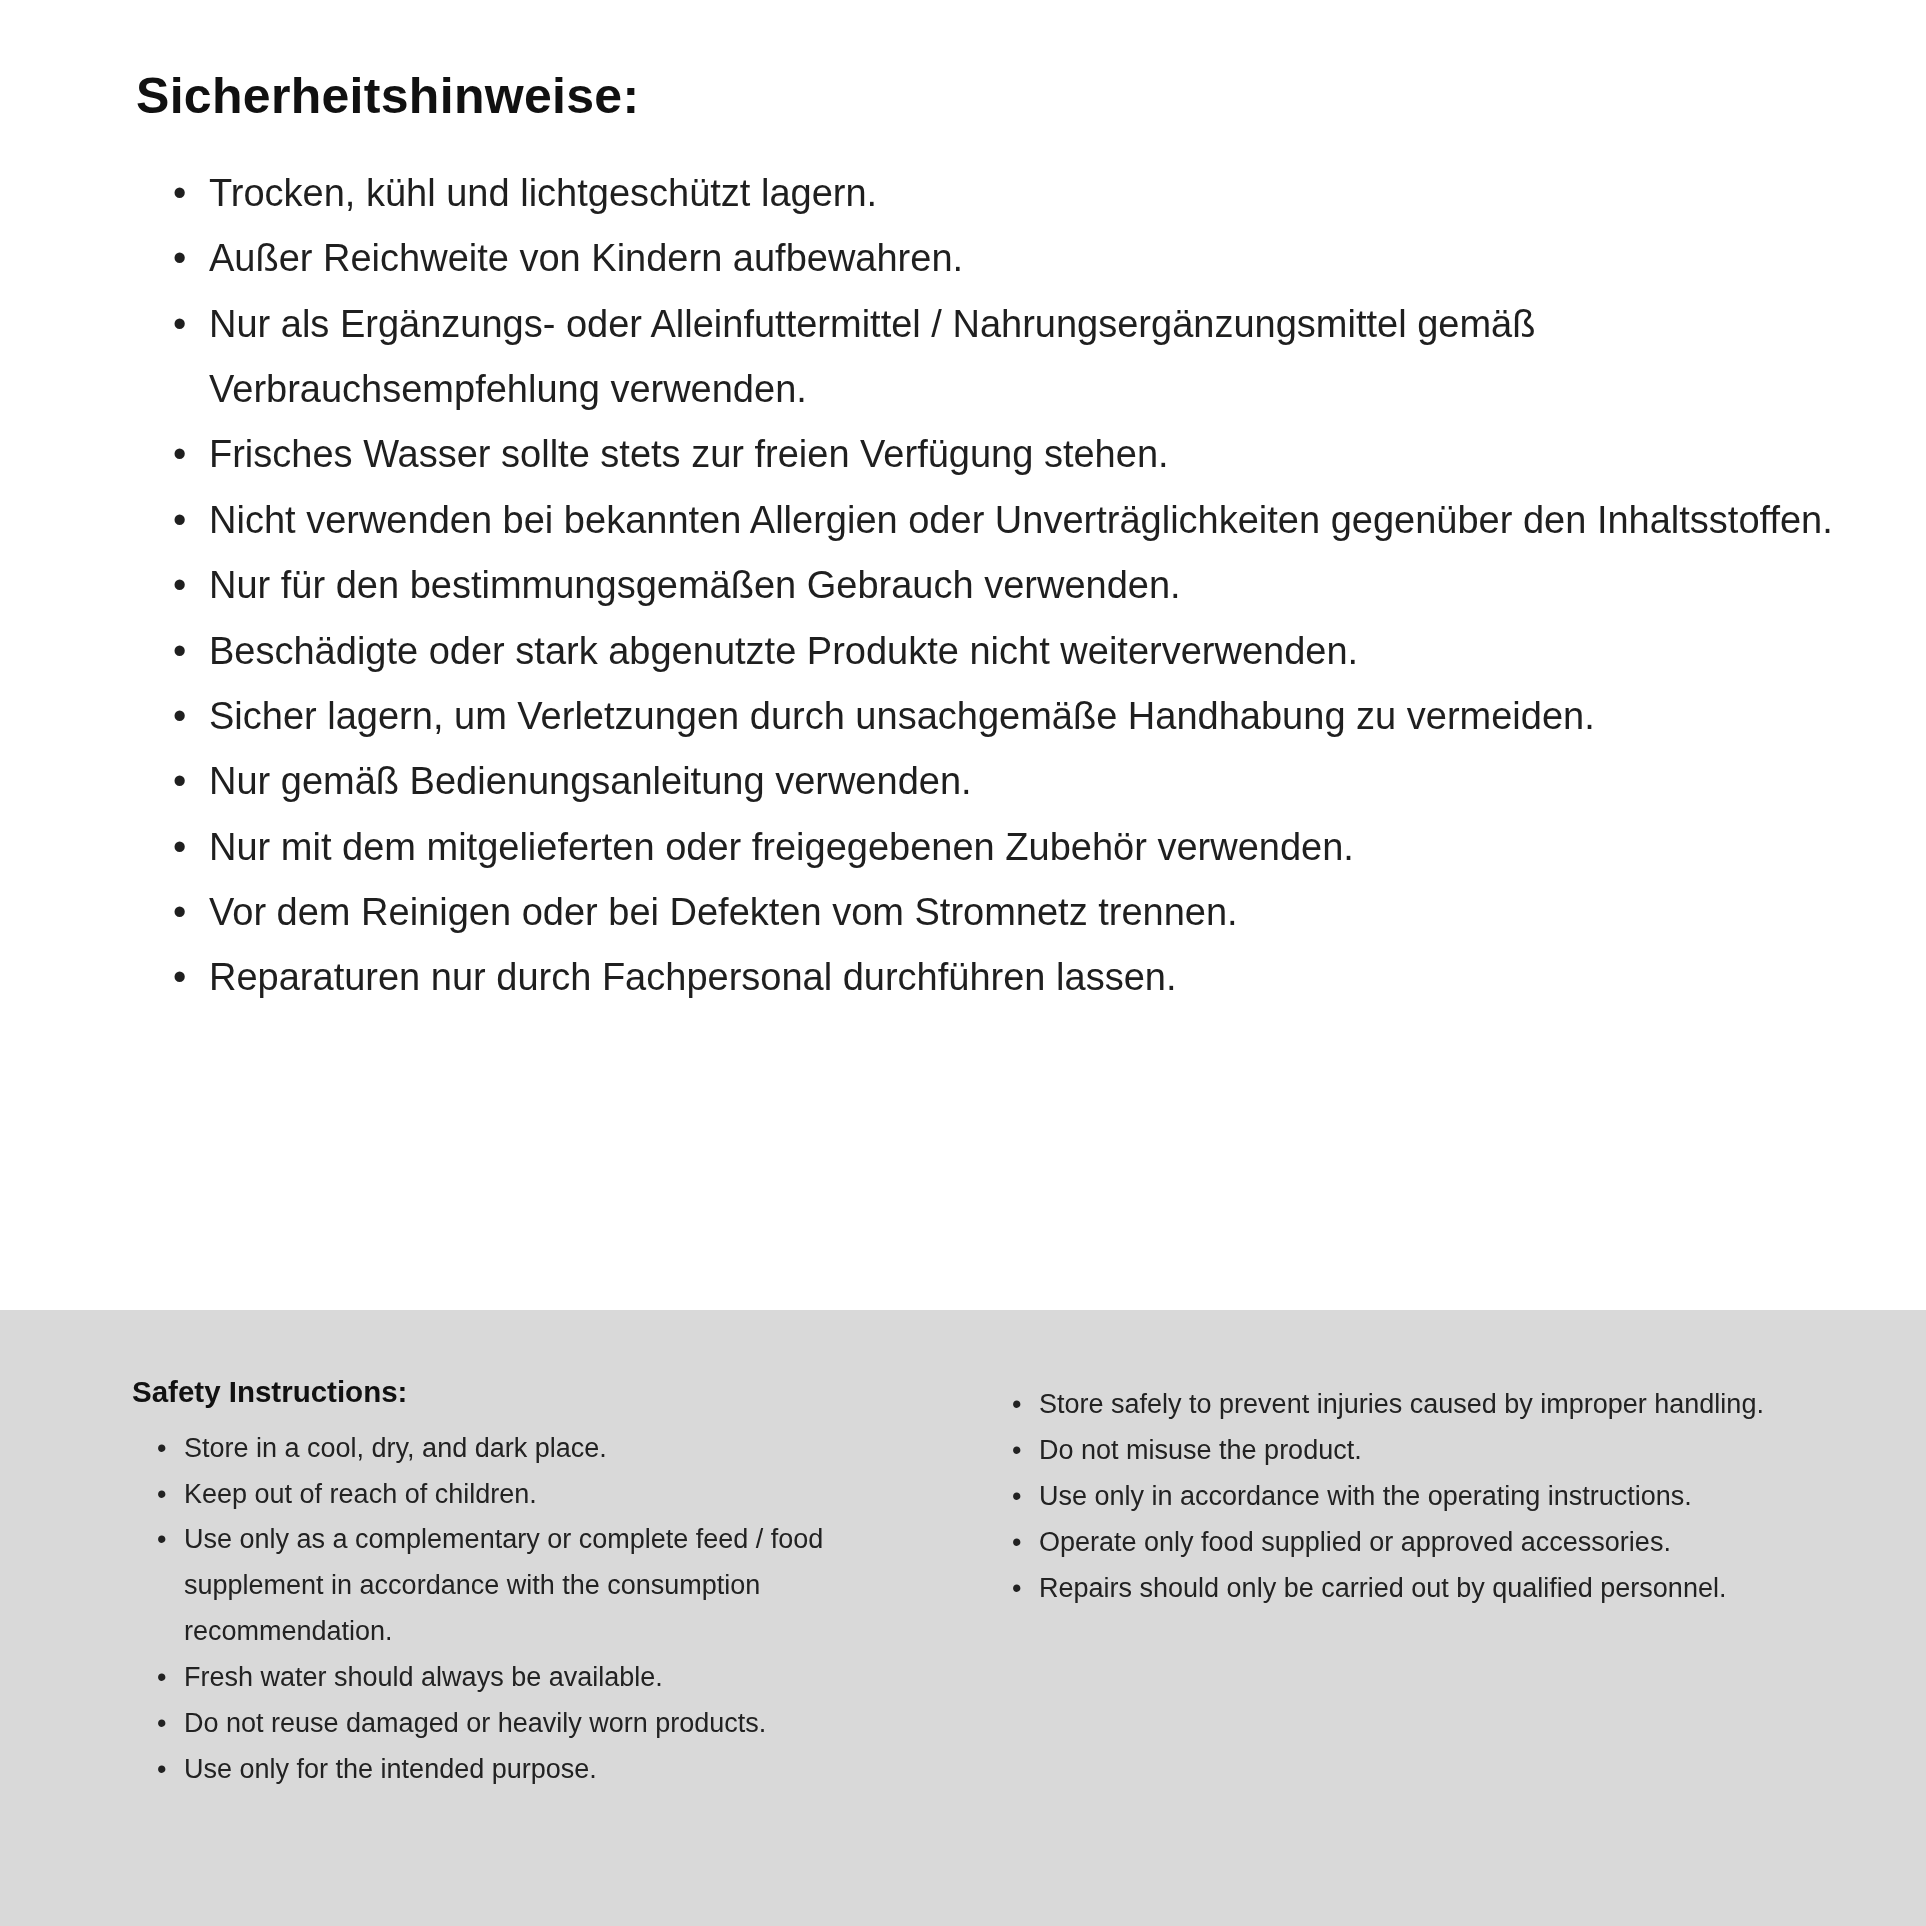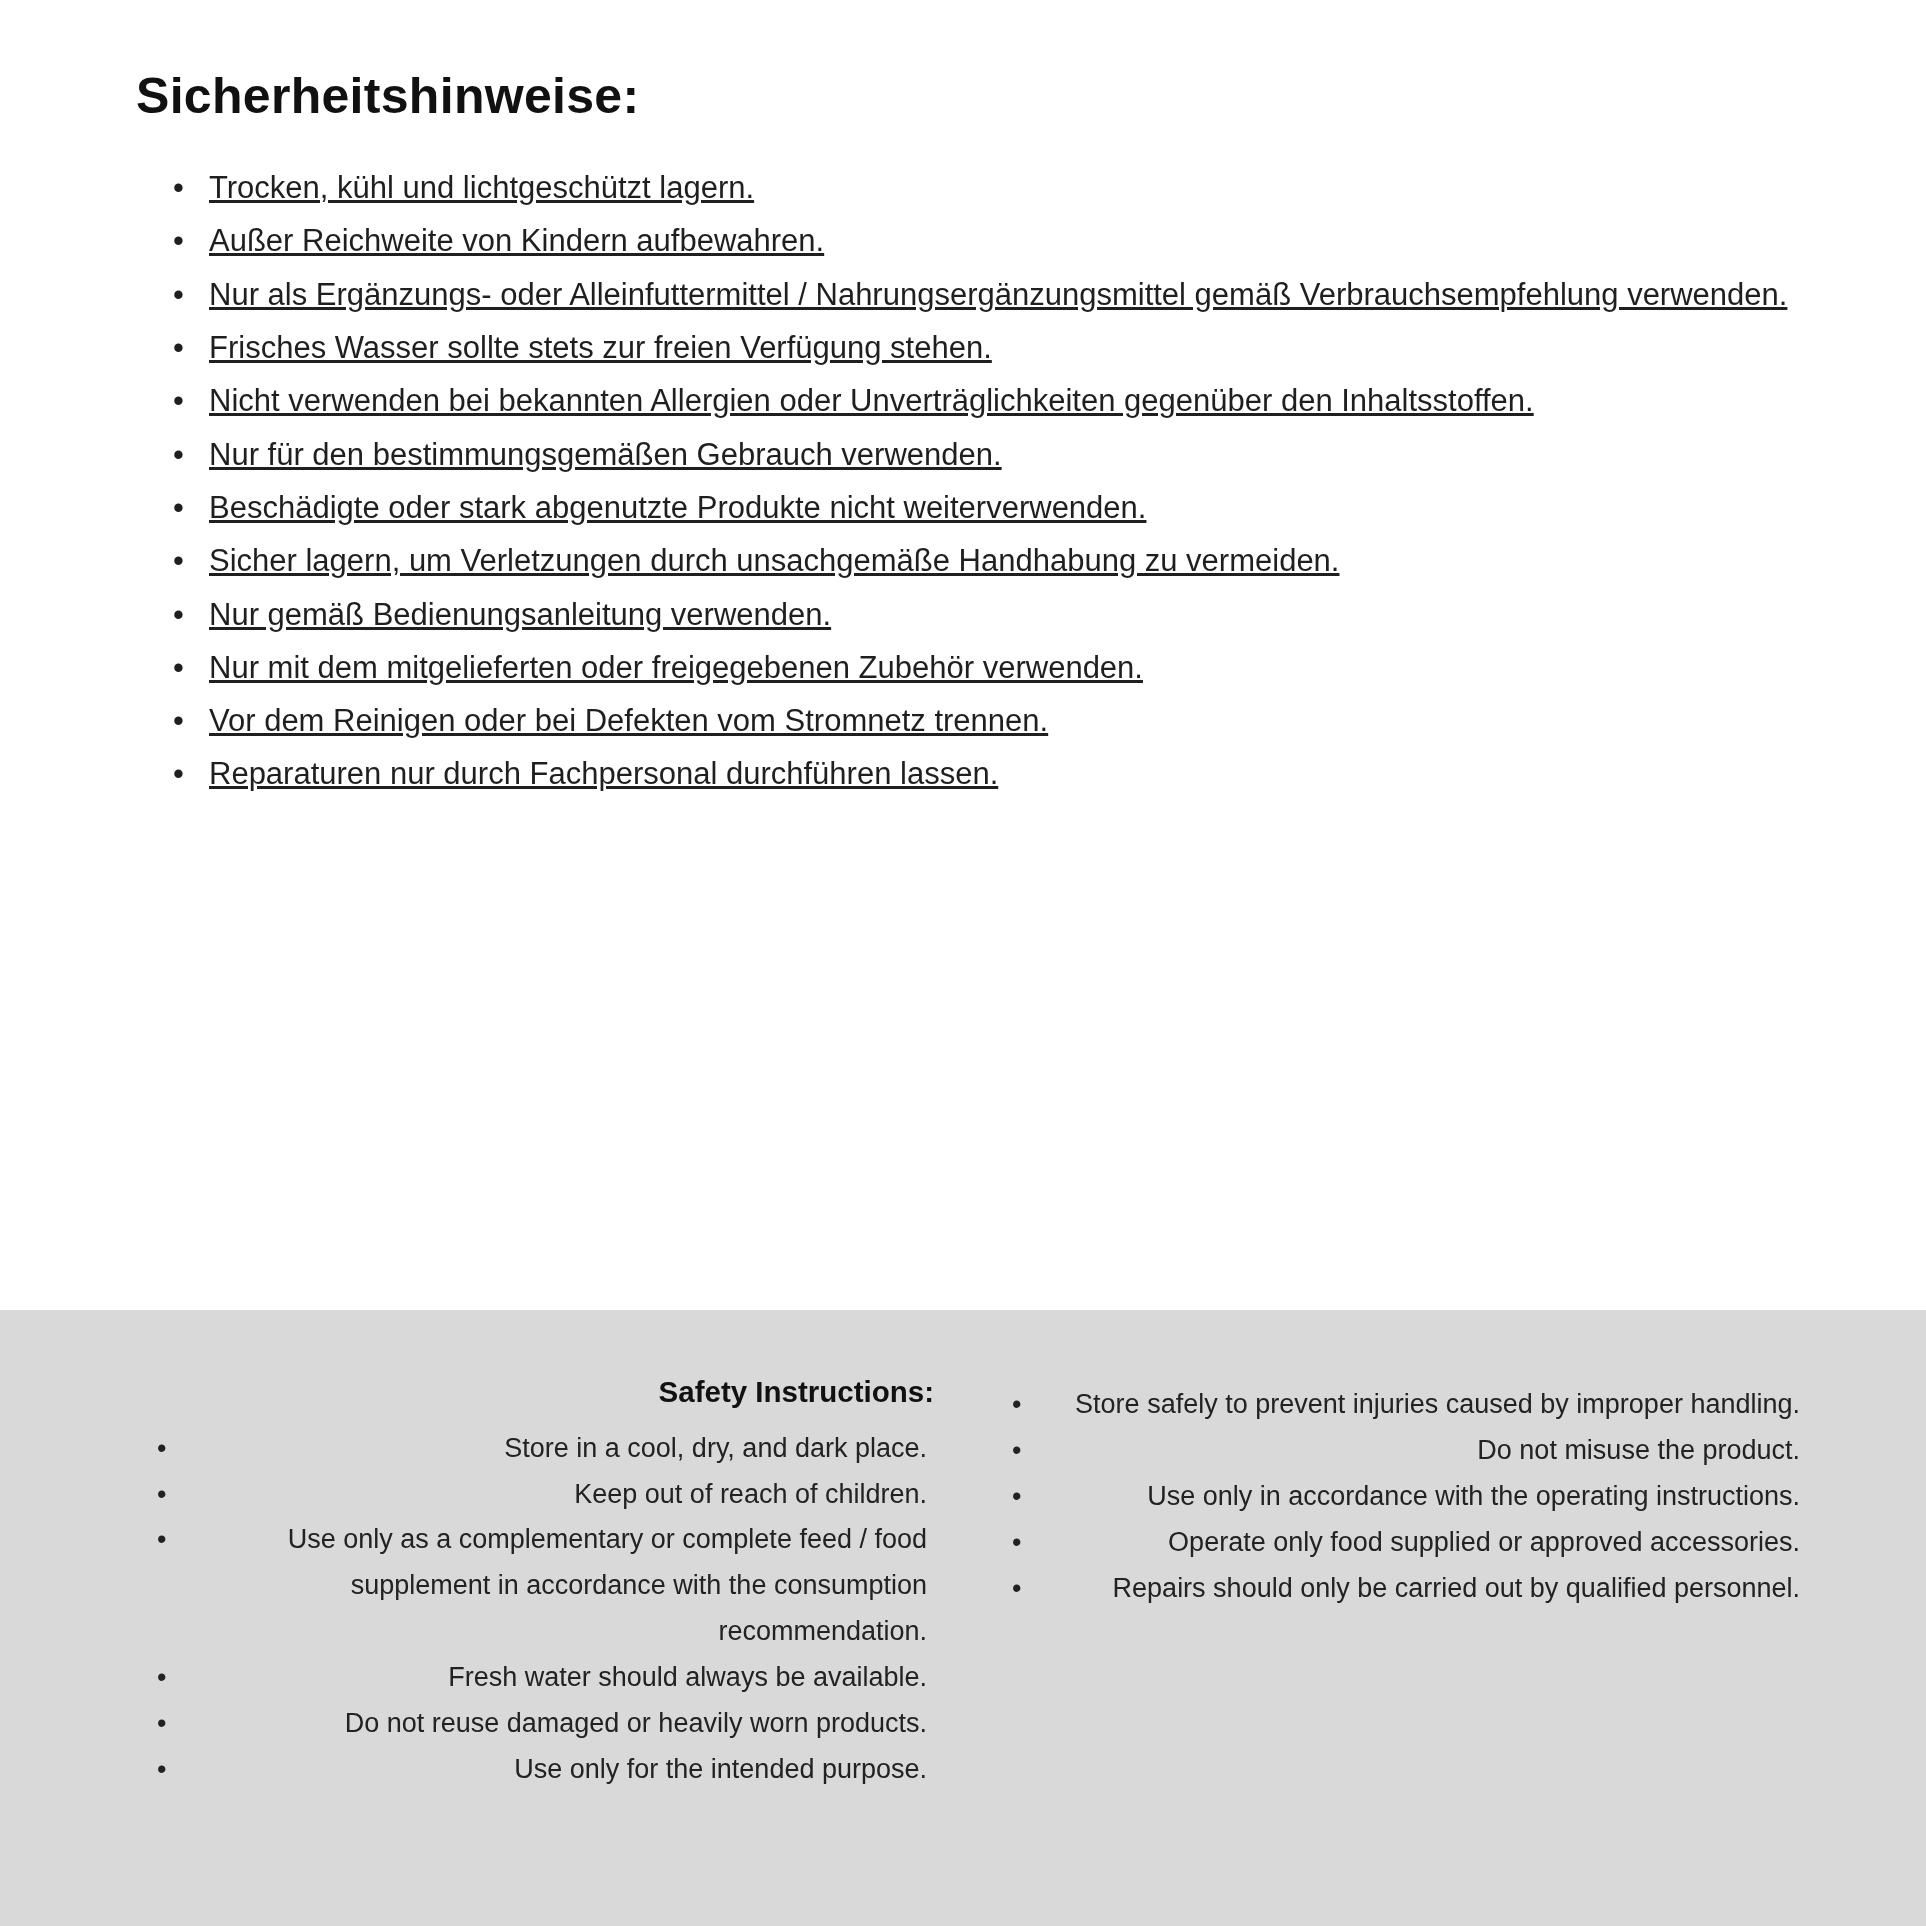--- a/index.html
+++ b/index.html
@@ -31,24 +31,23 @@
     font-size: 50px;
     font-weight: 700;
     color: #111111;
     letter-spacing: 0.3px;
   }
   .de-list {
     list-style: none;
     margin: 0;
     padding: 0 0 0 37px;
     max-width: 1682px;
-    font-size: 31px;
+    font-size: 38px;
     line-height: 1.72;
     color: #1f1f1f;
-    text-decoration: underline;
   }
   .de-list li {
     position: relative;
     padding-left: 36px;
   }
   .de-list li::before {
     content: "\2022";
     position: absolute;
     left: 0;
   }
@@ -58,21 +57,20 @@
     flex: 1 1 auto;
     box-sizing: border-box;
     background: #d9d9d9;
     padding: 65px 119px 0 132px;
     display: flex;
     gap: 71px;
   }
   .en-col {
     flex: 1 1 0;
     min-width: 0;
-    text-align: right;
   }
   .en-title {
     margin: 0 0 16.7px 0;
     font-size: 29.5px;
     font-weight: 700;
     color: #111111;
   }
   .en-list {
     list-style: none;
     margin: 7px;

